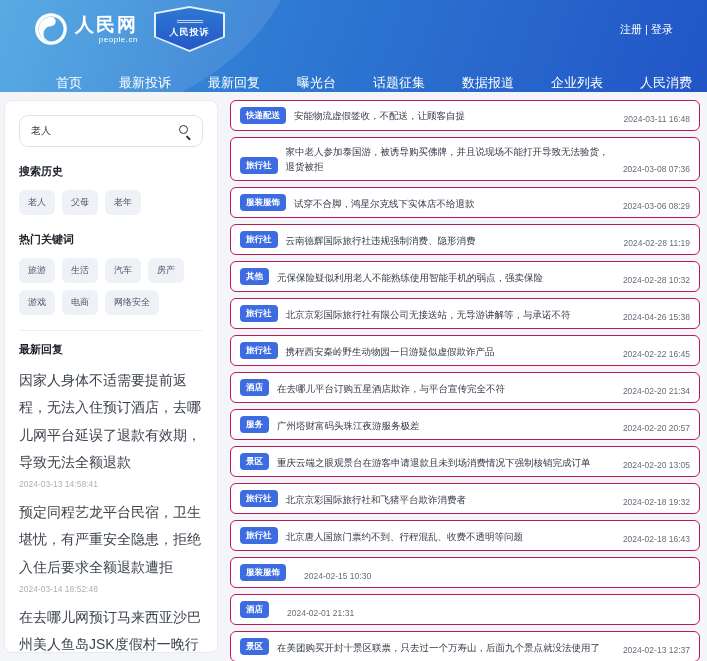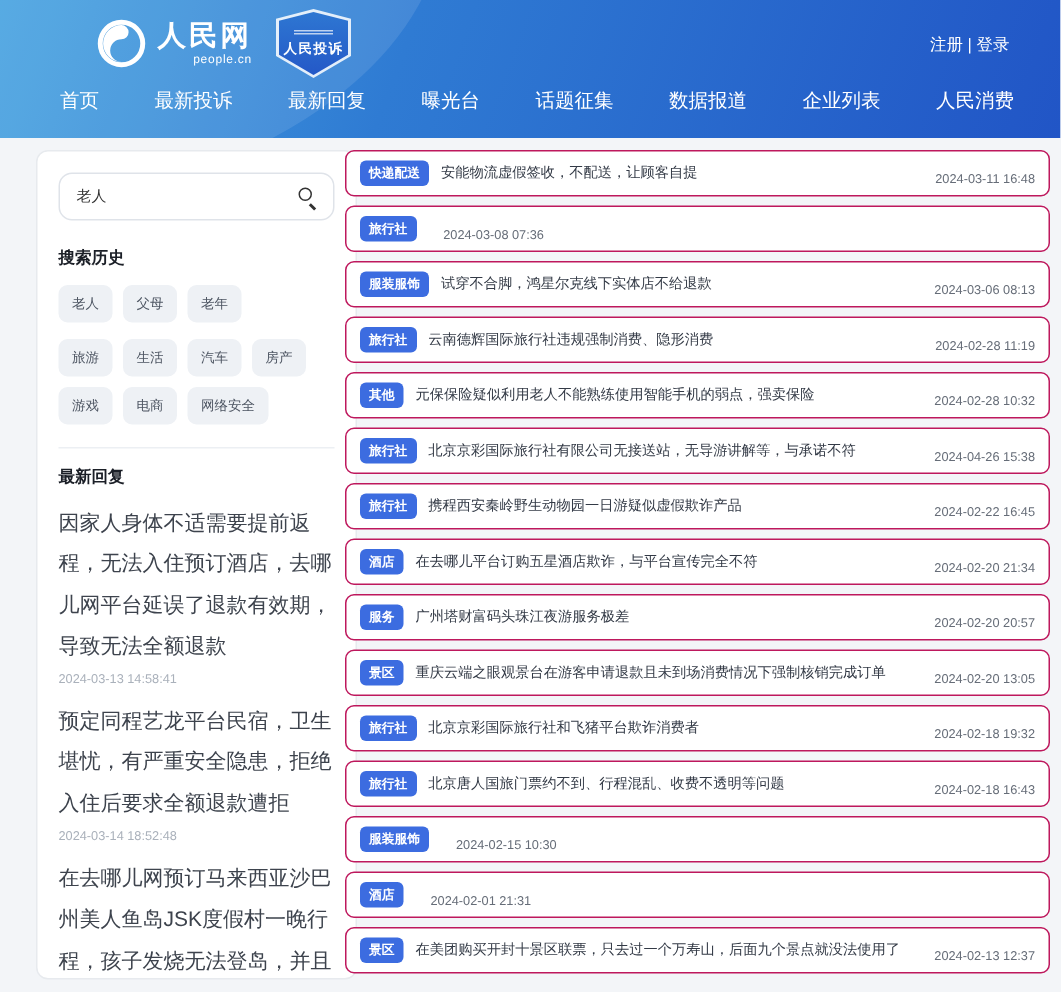--- a/index.html
+++ b/index.html
@@ -8,46 +8,46 @@
     background:#f3f5f8; }
 
   
   .header { position:relative; width:707px; height:92px;
     background:linear-gradient(110deg,#45a2e0 0%,#2f7bd3 38%,#2155c6 100%);
     overflow:hidden; }
   .header::before { content:""; position:absolute; left:-120px; top:-140px;
     width:420px; height:260px; border-radius:50%;
     background:rgba(255,255,255,0.10); transform:rotate(-18deg); }
   .header-top { position:relative; display:flex; align-items:center;
-    height:58px; padding:0 34px 0 34px;margin-left:30px; }
+    height:58px; padding:0 34px 0 34px; }
   .logo { display:flex; align-items:center; cursor:pointer; }
   .logo-mark { width:34px; height:34px; margin-right:7px; display:block; }
   .logo-text { color:#fff; line-height:1; }
   .logo-title { font-size:19px; font-weight:bold; letter-spacing:2px; display:block;
     font-family:"Liberation Serif","DejaVu Serif",serif; }
   .logo-sub { font-size:8px; display:block; margin-top:2px; letter-spacing:0.5px; text-align:right; }
-  .shield { margin-left:16px; width:50px; height:46px; position:relative; }
+  .shield { margin-left:16px; width:71px; height:46px; position:relative; }
   .shield .sh-outer { position:absolute; inset:0;
     clip-path:polygon(50% 0,100% 14%,100% 68%,50% 100%,0 68%,0 14%);
     background:rgba(255,255,255,0.85); }
   .shield .sh-inner { position:absolute; inset:2px;
     clip-path:polygon(50% 0,100% 14%,100% 68%,50% 100%,0 68%,0 14%);
     background:linear-gradient(180deg,#2e77d2,#2458c7);
     display:flex; flex-direction:column; align-items:center; justify-content:center; }
   .shield .tiny-bar { width:26px; height:3px; border-top:1px solid rgba(255,255,255,0.7);
     border-bottom:1px solid rgba(255,255,255,0.7); margin-bottom:3px; }
   .shield .sh-label { color:#fff; font-size:9px; font-weight:bold; letter-spacing:1px; }
   .auth { margin-left:auto; color:#fff; font-size:11px; cursor:pointer; }
-  .nav { position:relative; display:flex; align-items:flex-start; height:34px;
-    padding-left:40px; gap:37px; }
+  .nav { position:relative; display:flex; align-items:flex-end; height:34px;
+    padding-left:56px; gap:37px; }
   .nav-item { color:#fff; font-size:13px; cursor:pointer; white-space:nowrap;
     display:flex; align-items:center; }
 
   
-  .sidebar { position:absolute; left:24px; top:100px; width:214px; height:553px;
+  .sidebar { position:absolute; left:4px; top:100px; width:214px; height:553px;
     background:#fff; border:1px solid #e7eaee; border-radius:8px;
     padding:14px 14px 10px 14px; overflow:hidden; }
   .search-box { position:relative; width:100%; height:32px;
     border:1px solid #dfe3e9; border-radius:9px; background:#fff; }
   .search-input { width:100%; height:100%; border:none; outline:none;
     border-radius:9px; padding:0 30px 0 11px; font-size:10px; color:#333;
     font-family:inherit; background:transparent; }
   .search-icon { position:absolute; right:10px; top:8px; width:14px; height:14px; cursor:pointer; }
   .search-icon .lens { position:absolute; left:1px; top:1px; width:9px; height:9px;
     border:1.5px solid #333; border-radius:50%; }
@@ -124,20 +124,21 @@
     </span>
   </div>
 
   <div class="sec-title">搜索历史</div>
   <div class="tag-wrap">
     <span class="tag">老人</span>
     <span class="tag">父母</span>
     <span class="tag">老年</span>
   </div>
 
+  <div class="sec-title">热门关键词</div>
   <div class="tag-wrap">
     <span class="tag">旅游</span>
     <span class="tag">生活</span>
     <span class="tag">汽车</span>
     <span class="tag">房产</span>
     <span class="tag">游戏</span>
     <span class="tag">电商</span>
     <span class="tag">网络安全</span>
   </div>
 
@@ -159,26 +160,27 @@
 </div>
 
 <div class="main">
   <div class="row">
     <span class="badge">快递配送</span>
     <span class="row-title">安能物流虚假签收，不配送，让顾客自提</span>
     <span class="row-date">2024-03-11 16:48</span>
   </div>
   <div class="row">
     <span class="badge">旅行社</span>
+    <span class="row-title">家中老人参加泰国游，被诱导购买佛牌，并且说现场不能打开导致无法验货，退货被拒</span>
     <span class="row-date">2024-03-08 07:36</span>
   </div>
   <div class="row">
     <span class="badge">服装服饰</span>
     <span class="row-title">试穿不合脚，鸿星尔克线下实体店不给退款</span>
-    <span class="row-date">2024-03-06 08:13</span>
+    <span class="row-date">2024-03-06 08:29</span>
   </div>
   <div class="row">
     <span class="badge">旅行社</span>
     <span class="row-title">云南德辉国际旅行社违规强制消费、隐形消费</span>
     <span class="row-date">2024-02-28 11:19</span>
   </div>
   <div class="row">
     <span class="badge">其他</span>
     <span class="row-title">元保保险疑似利用老人不能熟练使用智能手机的弱点，强卖保险</span>
     <span class="row-date">2024-02-28 10:32</span>

